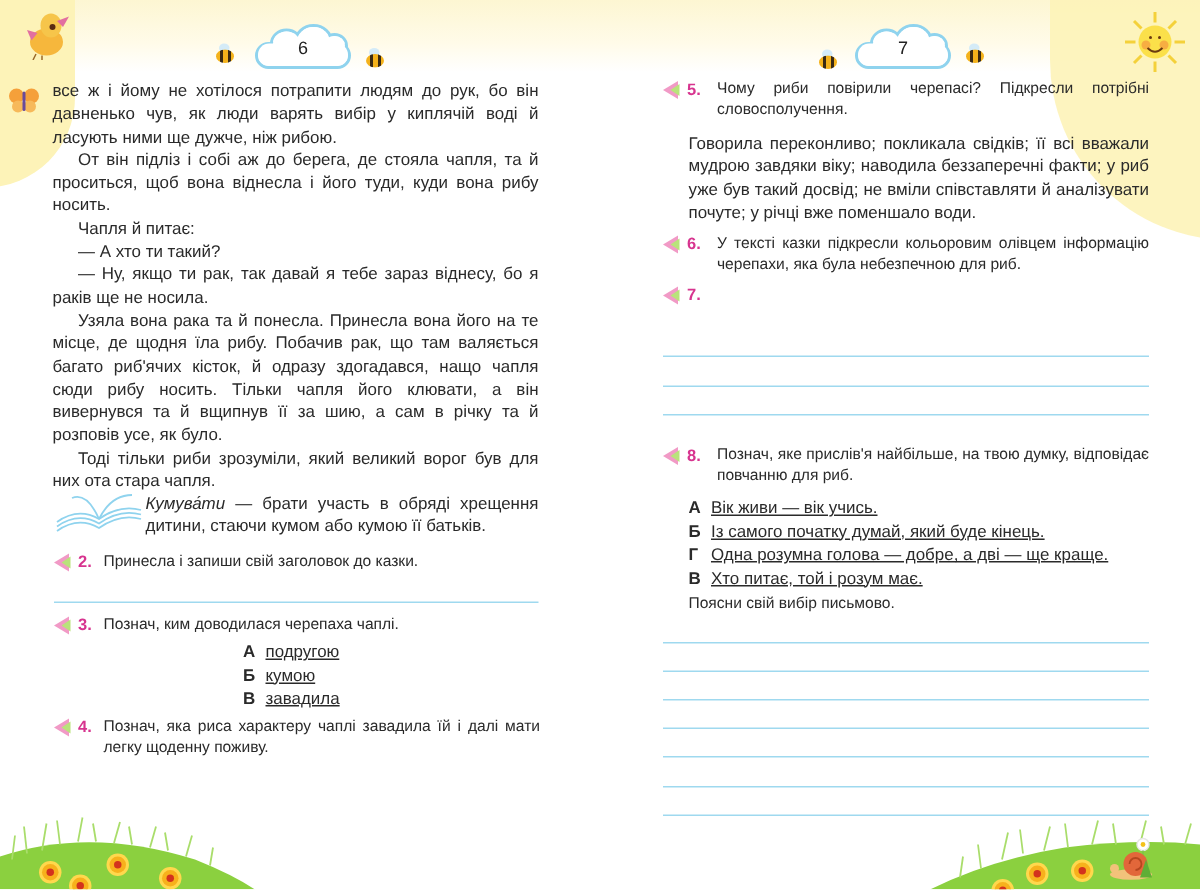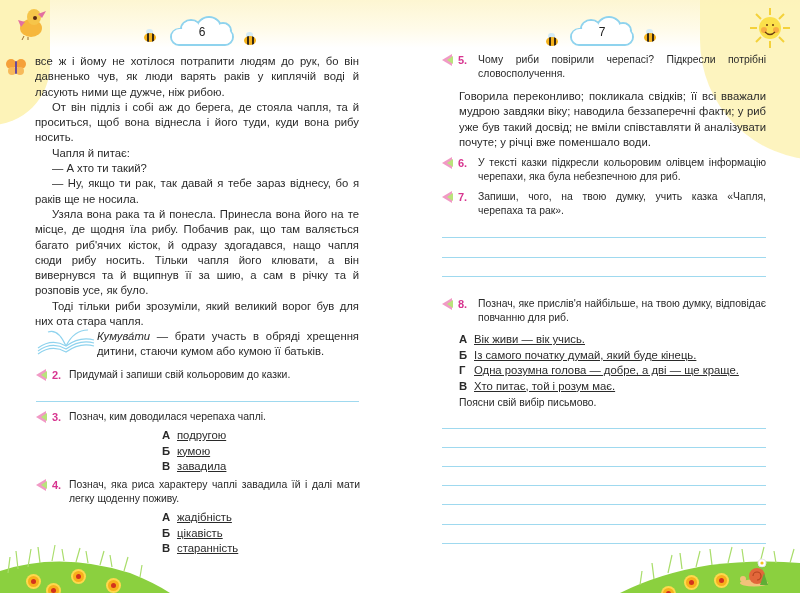--- a/index.html
+++ b/index.html
@@ -119,21 +119,21 @@
       <div class="puff" style="left:32px;top:0px;width:22px;height:20px;border:none"></div>
       <div class="puff" style="left:50px;top:6px;width:14px;height:13px;border:none"></div>
       <div class="num">6</div>
     </div>
     <div class="bee" style="left:243px;top:32px">
         <div class="w"></div>
         <div class="b"></div>
       </div>
 
     <div class="text" style="left:35px;top:54px;width:324px">
-      <p>все ж і йому не хотілося потрапити людям до рук, бо він давненько чув, як люди варять раків у киплячій воді й ласують ними ще дужче, ніж рибою.</p>
+      <p>все ж і йому не хотілося потрапити людям до рук, бо він давненько чув, як люди варять вибір у киплячій воді й ласують ними ще дужче, ніж рибою.</p>
       <p class="ind">От він підліз і собі аж до берега, де стояла чапля, та й проситься, щоб вона віднесла і його туди, куди вона рибу носить.</p>
       <p class="ind">Чапля й питає:</p>
       <p class="ind">— А хто ти такий?</p>
       <p class="ind">— Ну, якщо ти рак, так давай я тебе зараз віднесу, бо я раків ще не носила.</p>
       <p class="ind">Узяла вона рака та й понесла. Принесла вона його на те місце, де щодня їла рибу. Побачив рак, що там валяється багато риб'ячих кісток, й одразу здогадався, нащо чапля сюди рибу носить. Тільки чапля його клювати, а він вивернувся та й вщипнув її за шию, а сам в річку та й розповів усе, як було.</p>
       <p class="ind">Тоді тільки риби зрозуміли, який великий ворог був для них ота стара чапля.</p>
     </div>
 
     <svg class="book-icon" style="left:34px;top:326px" width="62" height="32" viewBox="0 0 62 32">
       <g fill="none" stroke="#8fd3ee" stroke-width="1.2">
@@ -147,21 +147,21 @@
     <div class="definition" style="left:97px;top:329px;width:262px">
       <span class="term">Кумува́ти</span><span> — брати участь в обряді хрещення дитини, стаючи кумом або кумою її батьків.</span>
     </div>
 
     <div class="task" style="left:36px;top:368px;width:324px">
       <div class="marker">
           <div class="a1"></div>
           <div class="a2"></div>
         </div>
       <span class="tnum">2.</span>
-      <div class="tbody" style="margin-left:33px">Придумай і запиши свій кольоровим до казки.</div>
+      <div class="tbody" style="margin-left:33px">Принесла і запиши свій заголовок до казки.</div>
     </div>
     <div class="line" style="left:36px;top:401px;width:323px"></div>
 
     <div class="task" style="left:36px;top:410px;width:324px">
       <div class="marker">
           <div class="a1"></div>
           <div class="a2"></div>
         </div>
       <span class="tnum">3.</span>
       <div class="tbody" style="margin-left:33px">Познач, ким доводилася черепаха чаплі.</div>
@@ -172,25 +172,20 @@
       <div class="opt"><span class="letter">В</span><span>завадила</span></div>
     </div>
 
     <div class="task" style="left:36px;top:478px;width:324px">
       <div class="marker">
           <div class="a1"></div>
           <div class="a2"></div>
         </div>
       <span class="tnum">4.</span>
       <div class="tbody" style="margin-left:33px">Познач, яка риса характеру чаплі завадила їй і далі мати легку щоденну поживу.</div>
-    </div>
-    <div class="options" style="left:162px;top:510px">
-      <div class="opt"><span class="letter">А</span><span>жадібність</span></div>
-      <div class="opt"><span class="letter">Б</span><span>цікавість</span></div>
-      <div class="opt"><span class="letter">В</span><span>старанність</span></div>
     </div>
 
     <svg class="grass" style="left:0;bottom:0" width="170" height="50" viewBox="0 0 170 50">
       <path d="M0 50 L0 28 Q60 8 130 30 Q155 40 170 50 Z" fill="#8bd03f"></path>
       <g stroke="#a9dd6b" stroke-width="1.2" fill="none">
         <path d="M8 30 L10 14"></path>
           <path d="M18 26 L16 8"></path>
           <path d="M28 24 L31 6"></path>
           <path d="M40 20 L38 4"></path>
         <path d="M52 18 L55 2"></path>
@@ -250,21 +245,20 @@
       <span class="tnum">6.</span>
       <div class="tbody">У тексті казки підкресли кольоровим олівцем інформацію черепахи, яка була небезпечною для риб.</div>
     </div>
 
     <div class="task" style="left:42px;top:190px;width:324px">
       <div class="marker">
           <div class="a1"></div>
           <div class="a2"></div>
         </div>
       <span class="tnum">7.</span>
-      <div class="tbody">Запиши, чого, на твою думку, учить казка «Чапля, черепаха та рак».</div>
     </div>
     <div class="line" style="left:42px;top:237px;width:324px"></div>
     <div class="line" style="left:42px;top:257px;width:324px"></div>
     <div class="line" style="left:42px;top:276px;width:324px"></div>
 
     <div class="task" style="left:42px;top:297px;width:324px">
       <div class="marker">
           <div class="a1"></div>
           <div class="a2"></div>
         </div>

